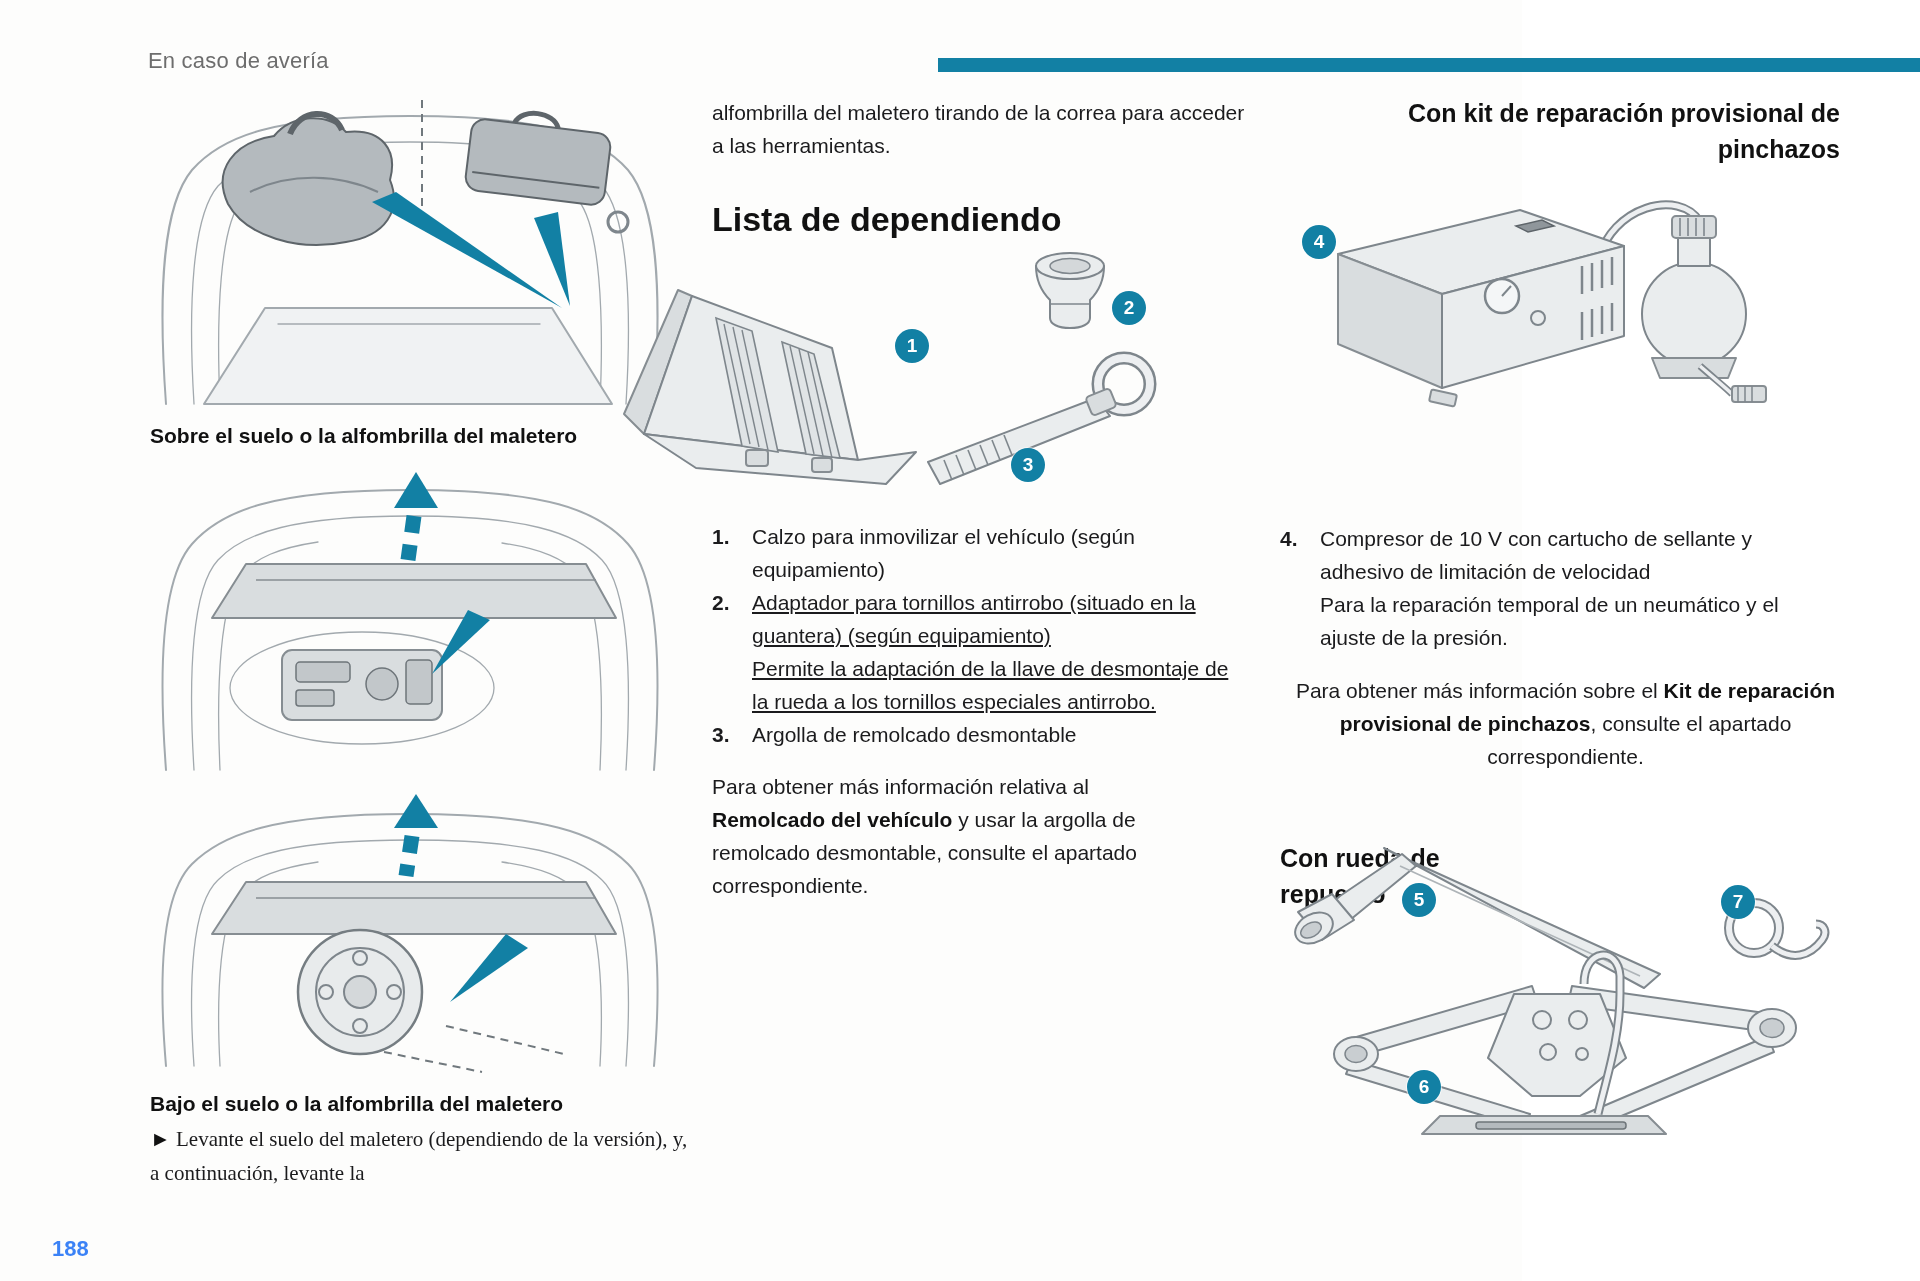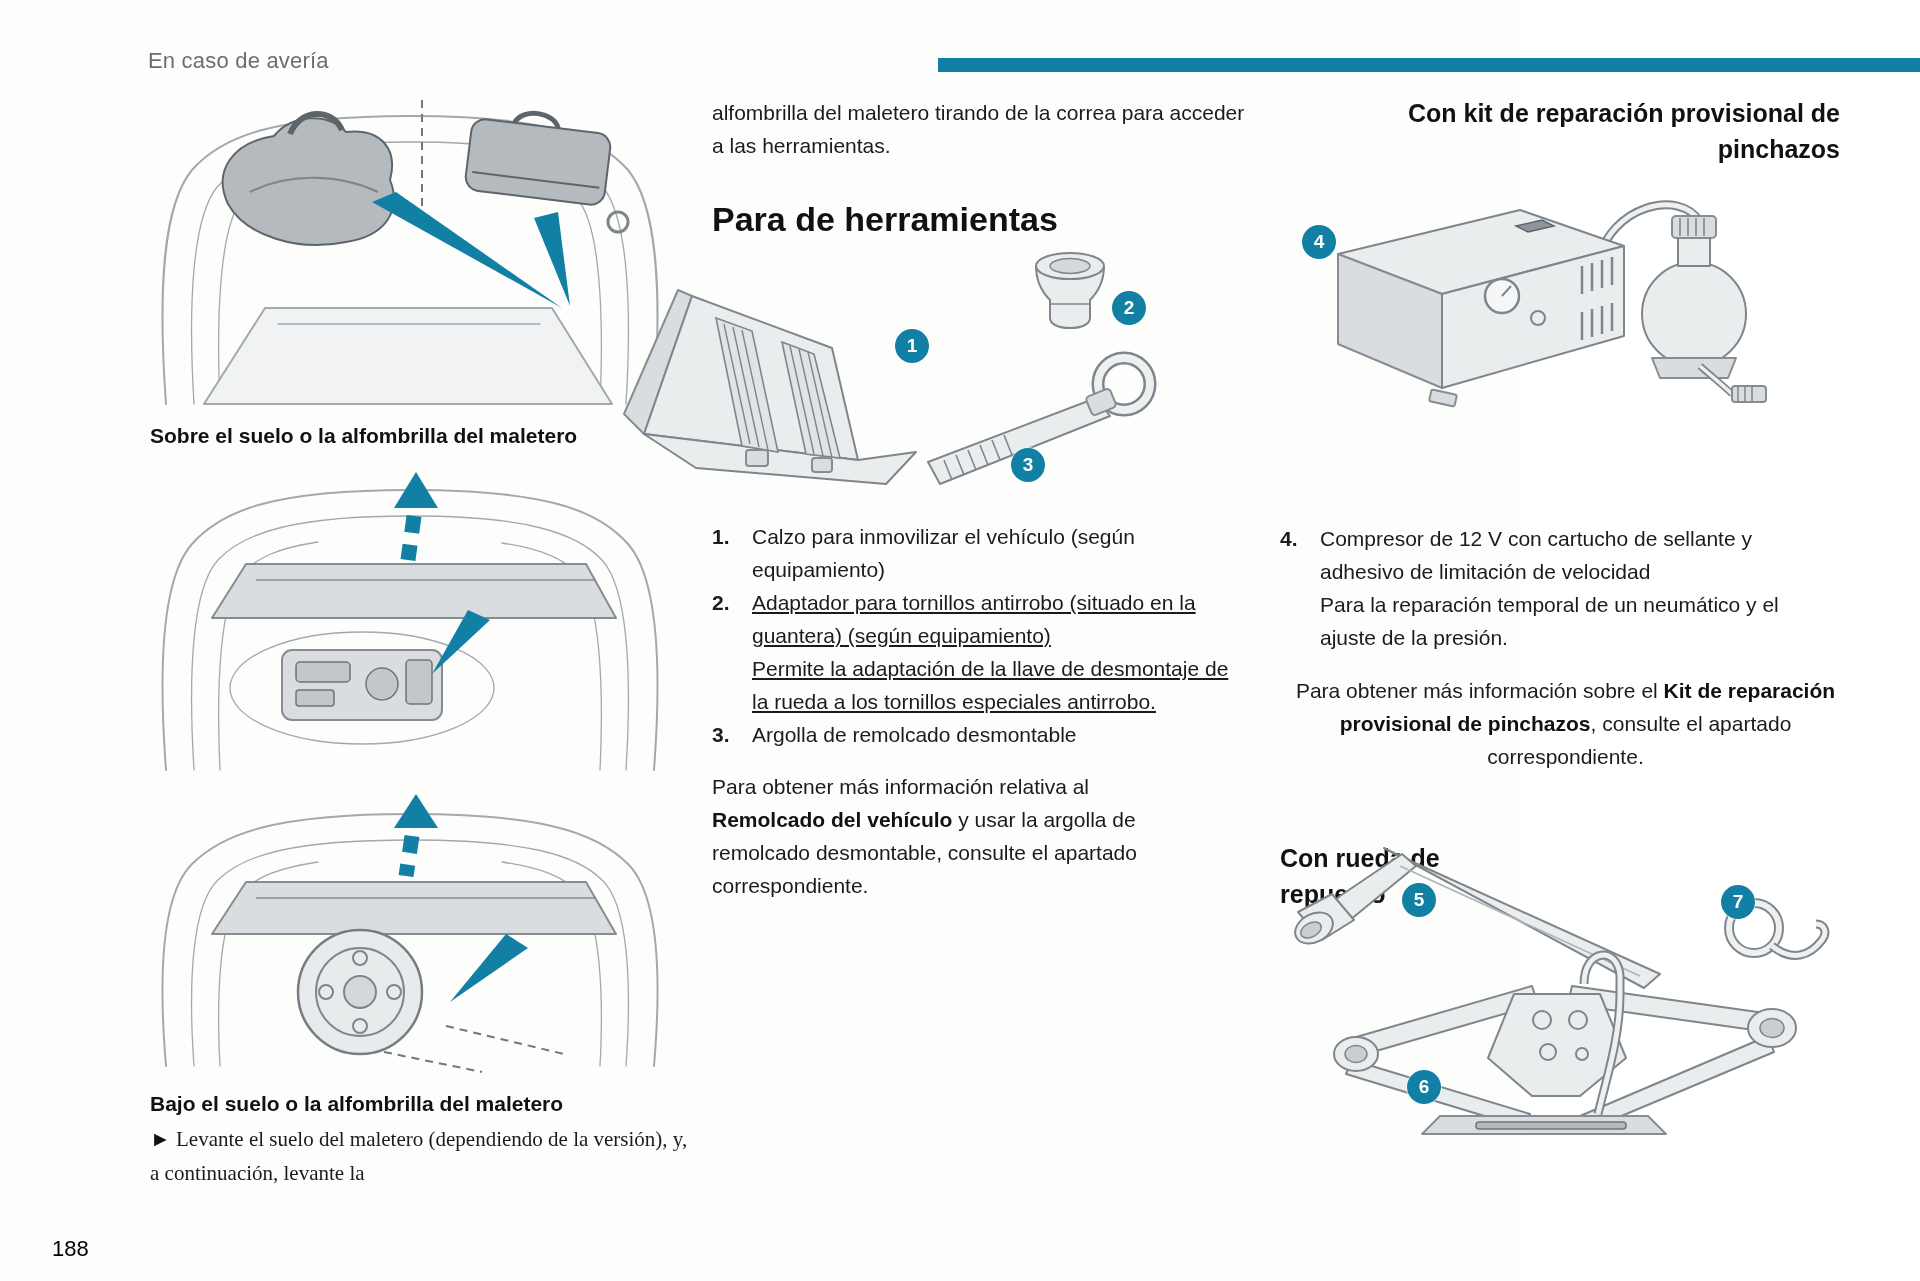--- a/index.html
+++ b/index.html
@@ -13,21 +13,21 @@
   .h1{font-size:34px;font-weight:bold;color:#111;}
   .h2{font-size:25px;font-weight:bold;color:#111;line-height:36px;}
   .note b{color:#111;}
   .list{display:flex;flex-direction:column;}
   .list-item{display:flex;}
   .list-num{width:40px;flex:none;font-weight:bold;}
   .badge{position:absolute;width:34px;height:34px;border-radius:50%;
          background:var(--accent,#1280A4);color:#fff;font-weight:bold;font-size:19px;
          display:flex;align-items:center;justify-content:center;
          box-shadow:0 0 0 1px rgba(255,255,255,.6);}
-  .page-num{font-size:22px;font-weight:normal;color:#000000;}
+  .page-num{font-size:22px;font-weight:bold;color:#3b82f6;}
   .bullet{color:#111;}
   
   .illu svg{display:block;width:100%;height:100%;}
   .ln{fill:none;stroke:#A2A9AE;stroke-width:2;stroke-linejoin:round;stroke-linecap:round;}
   .ln-thin{stroke-width:1.3;}
   .shape{fill:#EAEDEE;stroke:#7E868C;stroke-width:2;stroke-linejoin:round;}
   .shape-mid{fill:#D9DDDF;stroke:#868D92;stroke-width:2;stroke-linejoin:round;}
   .shape-dark{fill:#B4BABE;stroke:#5E656A;stroke-width:2;stroke-linejoin:round;}
   .accent-fill{fill:var(--accent,#1280A4);}
   .dash{stroke:#70787D;stroke-width:2;stroke-dasharray:8 6;fill:none;}
@@ -117,21 +117,21 @@
       <line class="dash" x1="234" y1="266" x2="332" y2="286"></line>
     </svg>
   </div>
   <div class="abs caption" style="left:150px;top:1090px;width:545px;">Bajo el suelo o la alfombrilla del maletero</div>
   <div class="abs body-text" style="left:150px;top:1122px;width:545px;line-height:34px;font-family:Liberation Serif, serif;">
     <span class="bullet">►</span>
     <span>Levante el suelo del maletero (dependiendo de la versión), y, a continuación, levante la</span>
   </div>
 
   <div class="abs body-text" style="left:712px;top:96px;width:540px;">alfombrilla del maletero tirando de la correa para acceder a las herramientas.</div>
-  <div class="abs h1" style="left:712px;top:200px;">Para de herramientas</div>
+  <div class="abs h1" style="left:712px;top:200px;">Lista de dependiendo</div>
 
   <div class="abs illu" style="left:600px;top:232px;width:580px;height:272px;">
     <svg viewBox="0 0 580 272">
       <g>
         <polygon class="shape-mid" points="92,64 44,202 24,182 78,58"></polygon>
         <polygon class="shape" points="92,64 232,116 258,228 44,202"></polygon>
         <polygon class="shape" points="44,202 258,228 316,220 286,252 96,236"></polygon>
         <g fill="#E0E4E6" stroke="#7E868C" stroke-width="1.6">
           <polygon points="116,86 152,99 178,220 142,214"></polygon>
           <polygon points="182,110 214,122 240,226 206,222"></polygon>
@@ -247,21 +247,21 @@
         </g>
       </g>
       <rect x="150" y="226" width="26" height="12" rx="2" class="shape-mid" transform="rotate(12 163 232)"></rect>
     </svg>
     <div class="badge" style="left:22px;top:59px;">4</div>
   </div>
 
   <div class="abs body-text list-item" style="left:1280px;top:522px;width:540px;">
     <span class="list-num">4.</span>
     <span style="width:480px;">
-      <div>Compresor de 12 V con cartucho de sellante y adhesivo de limitación de velocidad</div>
+      <div>Compresor de 10 V con cartucho de sellante y adhesivo de limitación de velocidad</div>
       <div>Para la reparación temporal de un neumático y el ajuste de la presión.</div>
     </span>
   </div>
 
   <p class="abs body-text note" style="left:1280px;top:666px;width:555px;margin:8px;text-align:center;">
     <span>Para obtener más información sobre el </span><b>Kit de reparación provisional de pinchazos</b><span>, consulte el apartado correspondiente.</span>
   </p>
 
   <div class="abs h2" style="left:1280px;top:792px;margin-top:48px;">Con rueda de repuesto</div>
 

